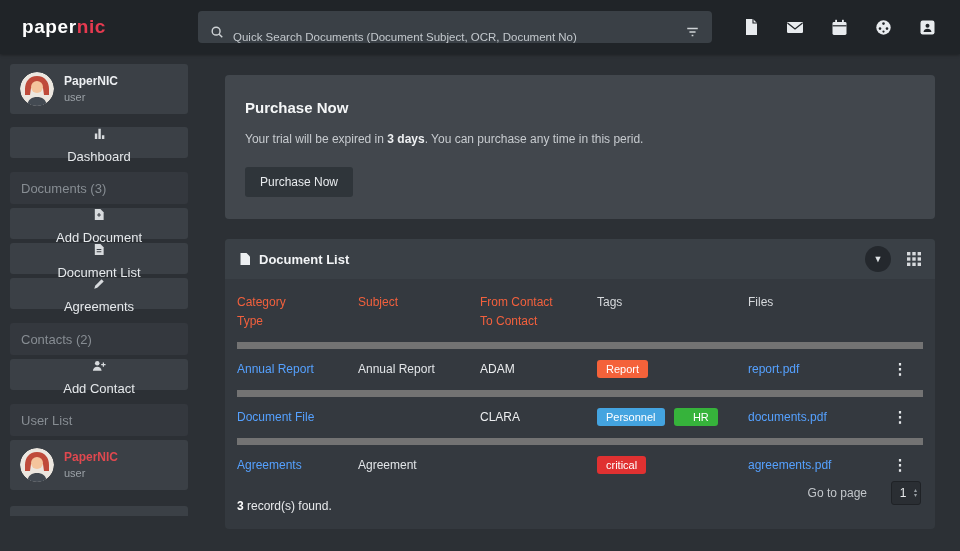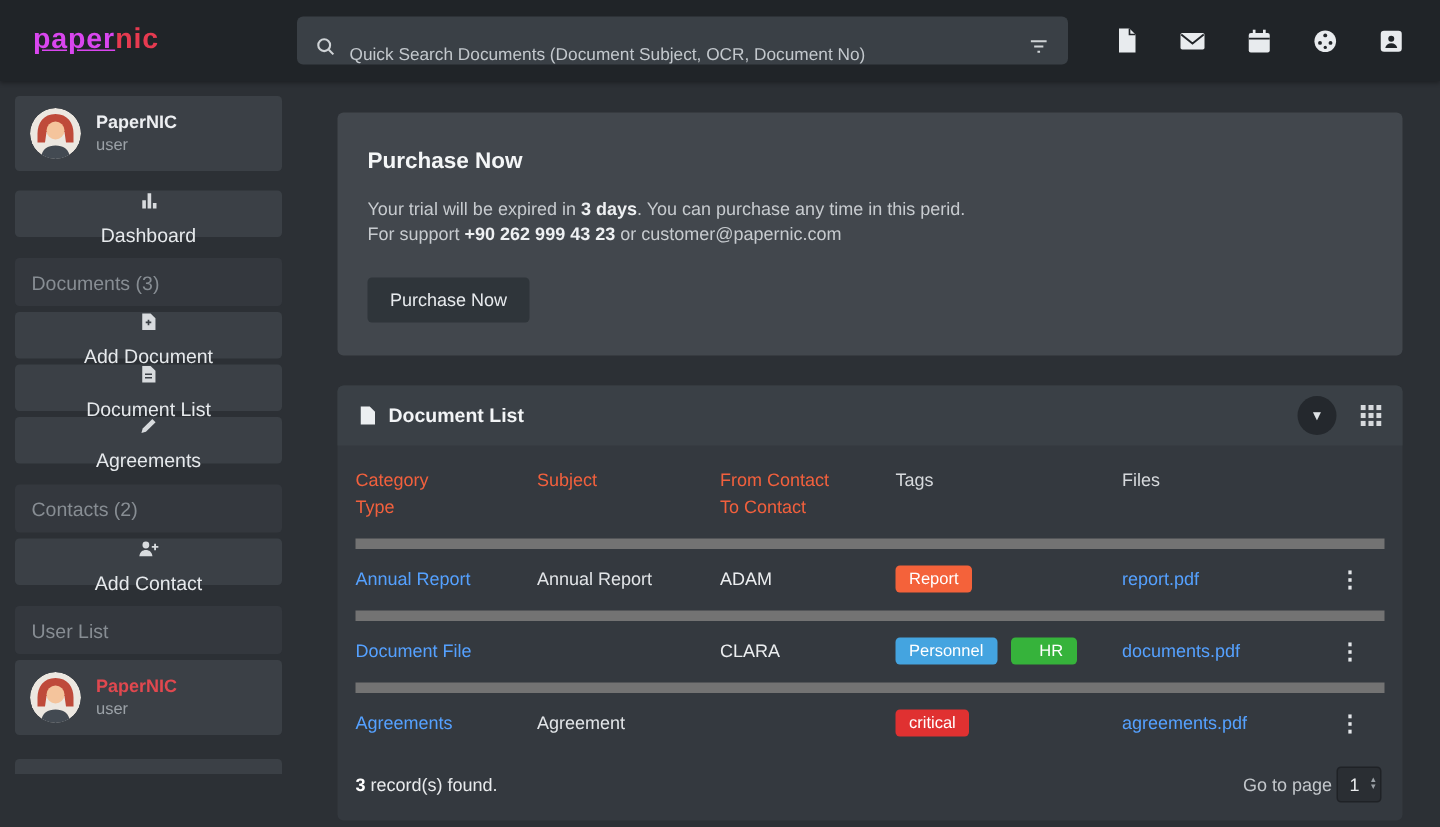--- a/index.html
+++ b/index.html
@@ -4,21 +4,21 @@
 <style>
   * { margin:0; padding:0; box-sizing:border-box; }
   html,body { width:960px; height:551px; }
   body { font-family:"Liberation Sans", sans-serif; background:#2c3035; overflow:hidden; }
   #app { position:relative; width:960px; height:551px; background:#2c3035; overflow:hidden; }
 
   
   .topbar { position:absolute; top:0; left:0; width:100%; height:54px; background:#202428;
             display:flex; align-items:center; z-index:5; box-shadow:0 1px 3px rgba(0,0,0,.35); }
   .logo { margin-left:22px; font-size:19px; font-weight:bold; letter-spacing:.6px; cursor:pointer; }
-  .logo .p1 { color:#d946ef;text-decoration:underline; }
+  .logo .p1 { color:#ffffff; }
   .logo .p2 { color:#e63a50; }
   .searchbox { position:absolute; left:198px; top:11px; width:514px; height:32px; background:#3a4046;
                border-radius:4px; display:flex; align-items:flex-end; padding:0 12px; }
   .searchbox input { flex:1; background:transparent; border:none; outline:none; color:#cfd3d7;
                      font-size:11.5px; margin-left:9px; font-family:inherit; }
   .searchbox input::placeholder { color:#c3c8cd; }
   .top-icons { position:absolute; right:24px; top:0; height:54px; display:flex; align-items:center;
                gap:27px; color:#e8ebee; }
   .top-icons .icon { cursor:pointer; display:flex; }
 
@@ -72,21 +72,21 @@
   .badge { display:inline-block; padding:3px 9px; border-radius:3px; font-size:11px; color:#fff;
            margin-right:6px; cursor:default; }
   .badge-orange { background:#f4623a; }
   .badge-blue   { background:#44a4e0; }
   .badge-green  { background:#36b33b;padding-left:19px; }
   .badge-red    { background:#e03131; }
   .dots { color:#e3e6e9; font-size:15px; font-weight:bold; text-align:center; width:20px; cursor:pointer; }
 
   .footer-count { padding:13px 0 0 12px; font-size:12px; color:#e8eaec; }
   .footer-count b { color:#ffffff; }
-  .goto { position:absolute; right:14px; bottom:12px; display:flex; align-items:center; gap:3px;
+  .goto { position:absolute; right:14px; bottom:24px; display:flex; align-items:center; gap:24px;
           font-size:12px; color:#c3c7cb; }
   .page-input { width:30px; height:24px; background:#2a2e33; border:1px solid #1f2226; border-radius:3px;
                 display:flex; align-items:center; cursor:text; }
   .page-num { flex:1; text-align:center; color:#e8eaec; font-size:12px; }
   .spinner { display:flex; flex-direction:column; margin-right:3px; color:#9aa0a6; font-size:6px;
              line-height:5px; cursor:pointer; }
 </style>
 </head>
 <body>
 
@@ -239,21 +239,20 @@
     </div>
 
     <div class="side-block side-stub"></div>
   </div>
 
   <div class="main">
 
     <div class="purchase-card">
       <div class="purchase-title">Purchase Now</div>
       <div class="purchase-line"><span>Your trial will be expired in </span><b>3 days</b><span>. You can purchase any time in this perid.</span></div>
-      <div class="purchase-line"><span>For support </span><b>+90 262 999 43 23</b><span> or customer@papernic.com</span></div>
       <button class="purchase-btn">Purchase Now</button>
     </div>
 
     <div class="doc-card">
       <div class="doc-header">
         <div class="doc-title">
           <span class="icon">
             <svg width="12" height="14" viewBox="0 0 12 14">
                 <path d="M1.5 1h6l3.5 3.5V13h-9.5z" fill="currentColor"></path>
               </svg>

